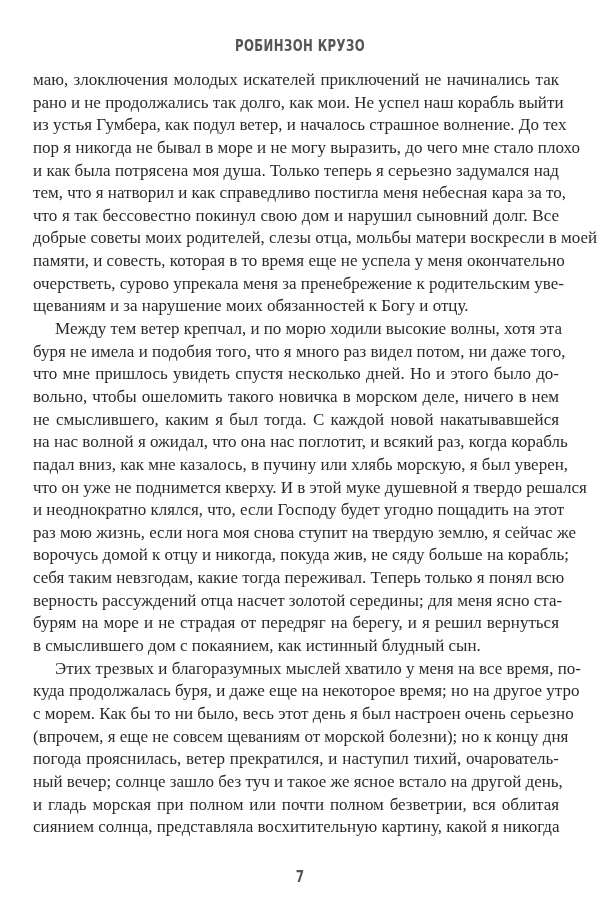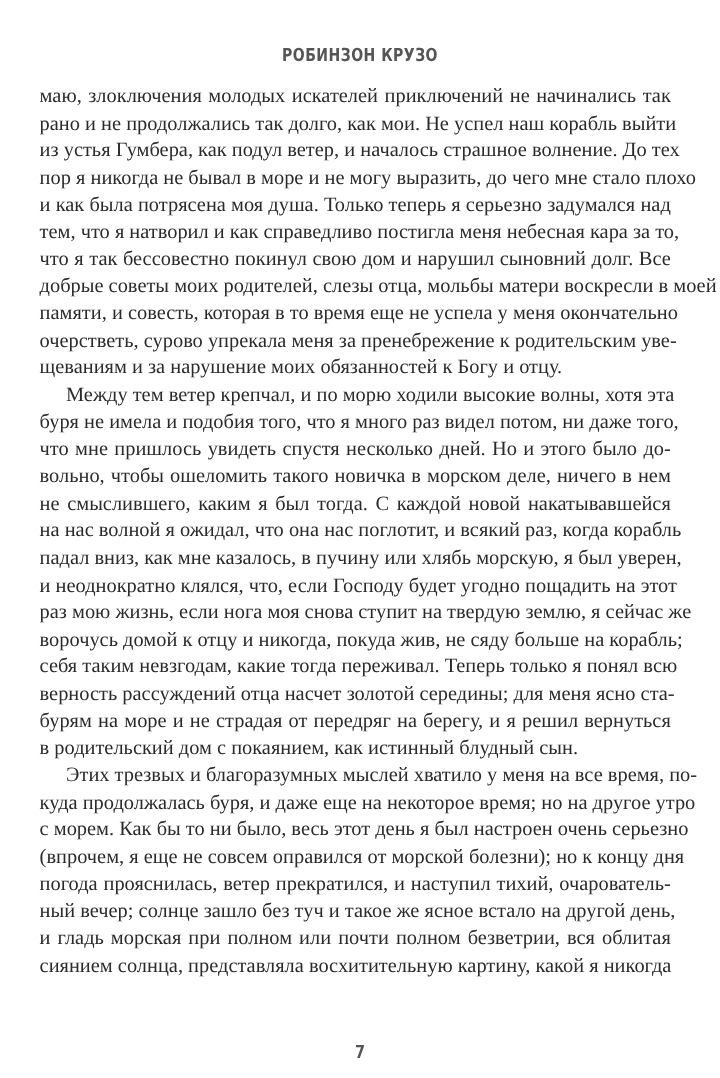--- a/index.html
+++ b/index.html
@@ -34,30 +34,31 @@
     <span class="line">памяти, и совесть, которая в то время еще не успела у меня окончательно</span>
     <span class="line">очерстветь, сурово упрекала меня за пренебрежение к родительским уве-</span>
     <span class="line last">щеваниям и за нарушение моих обязанностей к Богу и отцу.</span>
     <span class="line indent">Между тем ветер крепчал, и по морю ходили высокие волны, хотя эта</span>
     <span class="line">буря не имела и подобия того, что я много раз видел потом, ни даже того,</span>
     <span class="line">что мне пришлось увидеть спустя несколько дней. Но и этого было до-</span>
     <span class="line">вольно, чтобы ошеломить такого новичка в морском деле, ничего в нем</span>
     <span class="line">не смыслившего, каким я был тогда. С каждой новой накатывавшейся</span>
     <span class="line">на нас волной я ожидал, что она нас поглотит, и всякий раз, когда корабль</span>
     <span class="line">падал вниз, как мне казалось, в пучину или хлябь морскую, я был уверен,</span>
+    <span class="line">что он уже не поднимется кверху. И в этой муке душевной я твердо решался</span>
     <span class="line">и неоднократно клялся, что, если Господу будет угодно пощадить на этот</span>
     <span class="line">раз мою жизнь, если нога моя снова ступит на твердую землю, я сейчас же</span>
     <span class="line">ворочусь домой к отцу и никогда, покуда жив, не сяду больше на корабль;</span>
     <span class="line">себя таким невзгодам, какие тогда переживал. Теперь только я понял всю</span>
     <span class="line">верность рассуждений отца насчет золотой середины; для меня ясно ста-</span>
     <span class="line">бурям на море и не страдая от передряг на берегу, и я решил вернуться</span>
-    <span class="line last">в родительский дом с покаянием, как истинный блудный сын.</span>
+    <span class="line last">в смыслившего дом с покаянием, как истинный блудный сын.</span>
     <span class="line indent">Этих трезвых и благоразумных мыслей хватило у меня на все время, по-</span>
     <span class="line">куда продолжалась буря, и даже еще на некоторое время; но на другое утро</span>
     <span class="line">с морем. Как бы то ни было, весь этот день я был настроен очень серьезно</span>
-    <span class="line">(впрочем, я еще не совсем оправился от морской болезни); но к концу дня</span>
+    <span class="line">(впрочем, я еще не совсем щеваниям от морской болезни); но к концу дня</span>
     <span class="line">погода прояснилась, ветер прекратился, и наступил тихий, очарователь-</span>
     <span class="line">ный вечер; солнце зашло без туч и такое же ясное встало на другой день,</span>
     <span class="line">и гладь морская при полном или почти полном безветрии, вся облитая</span>
     <span class="line">сиянием солнца, представляла восхитительную картину, какой я никогда</span>
   </div>
 
 <div class="page-number">7</div>
 
 </body></html>

